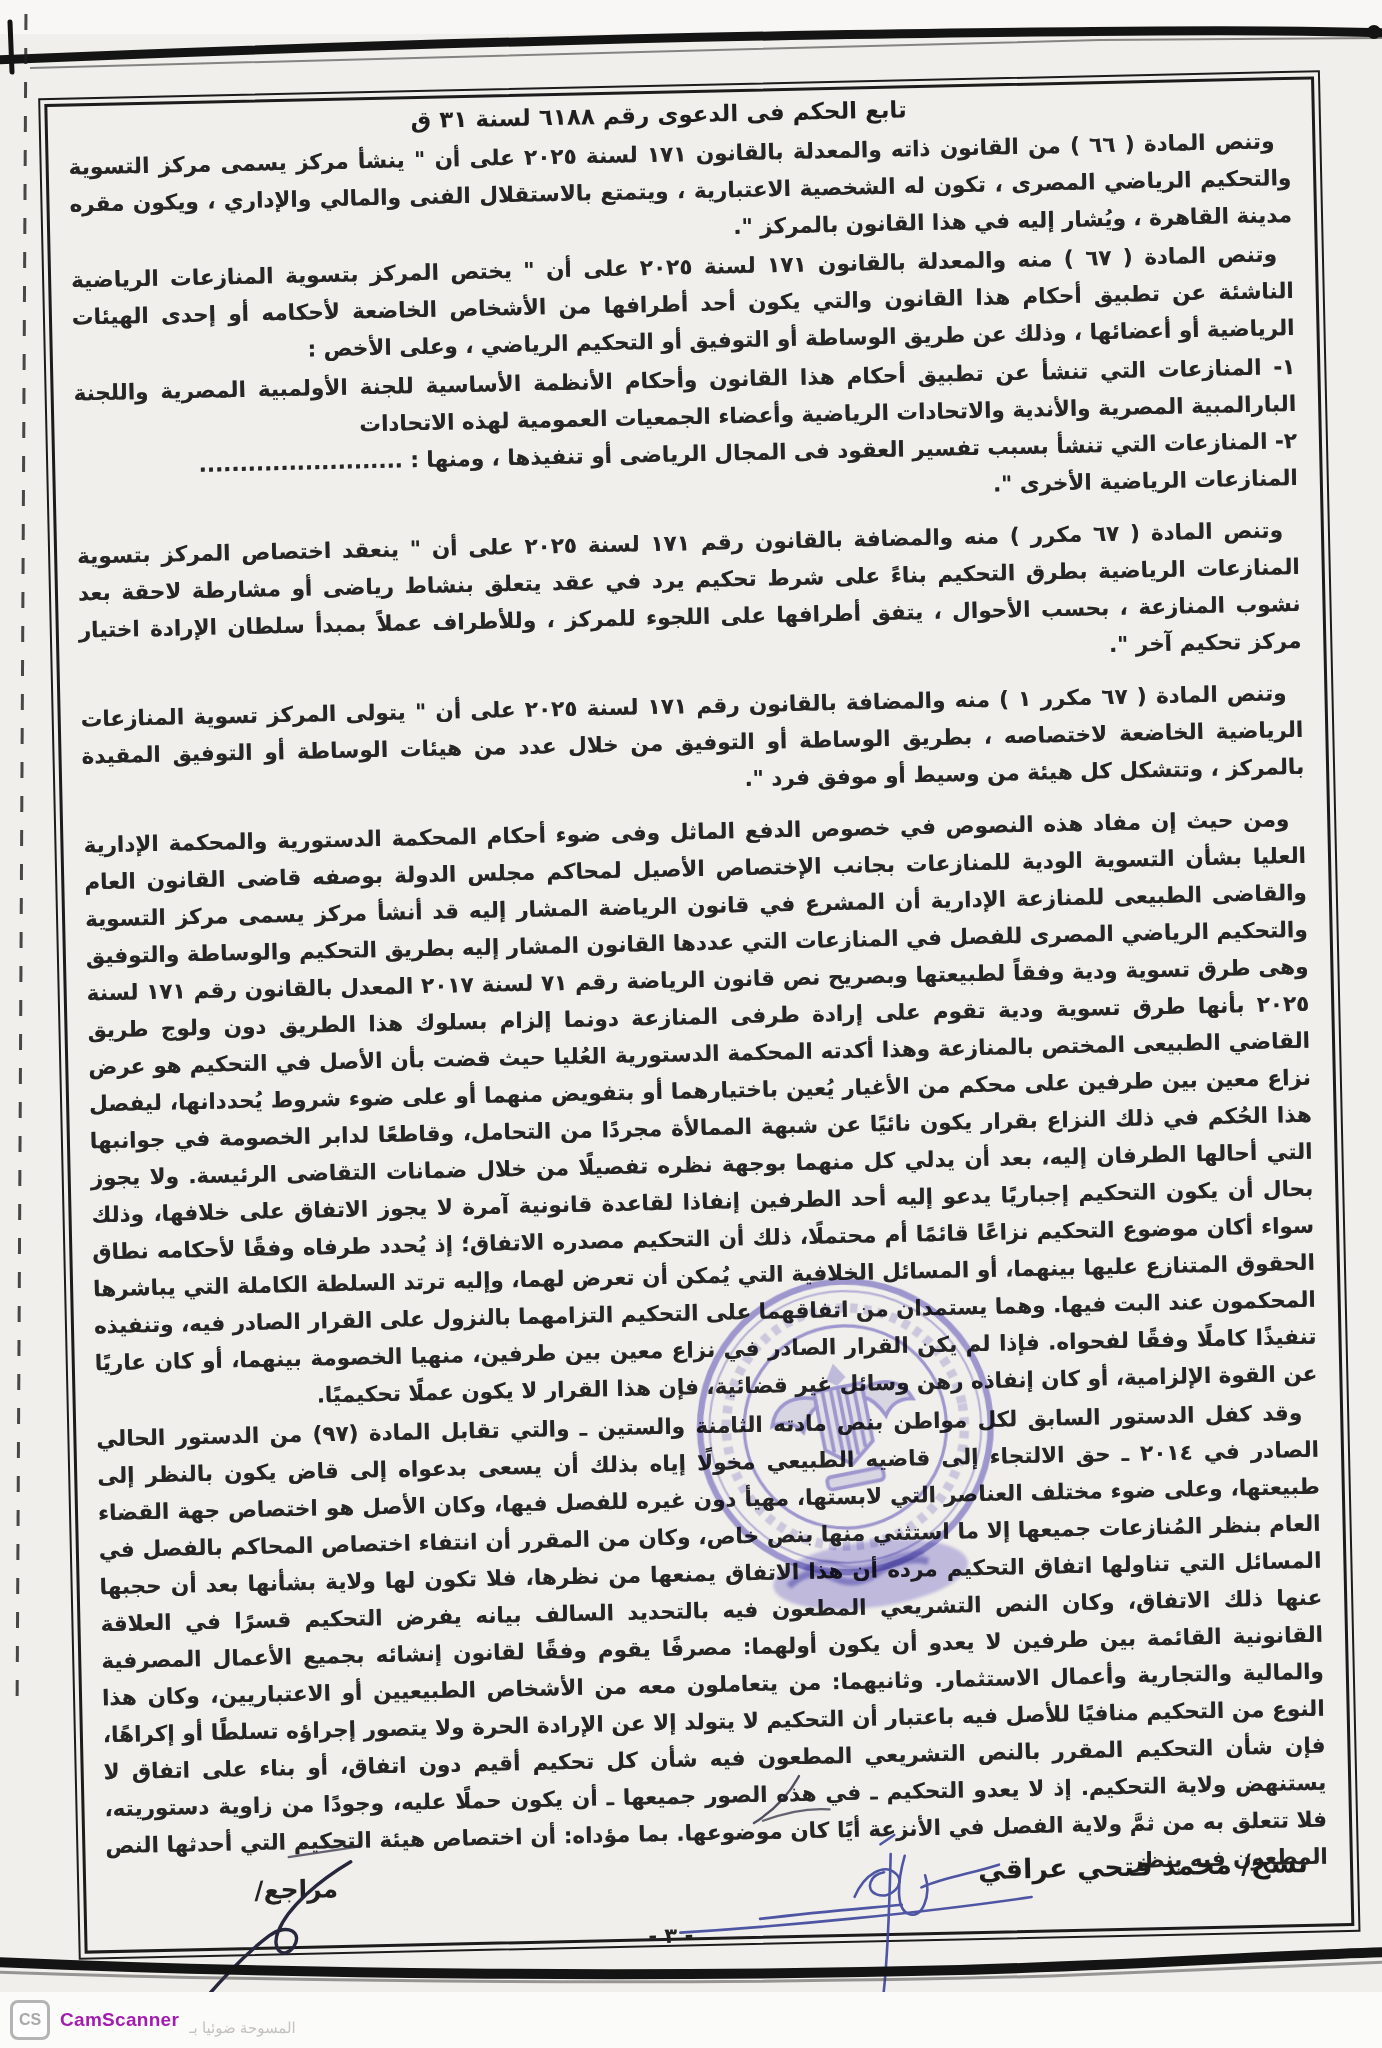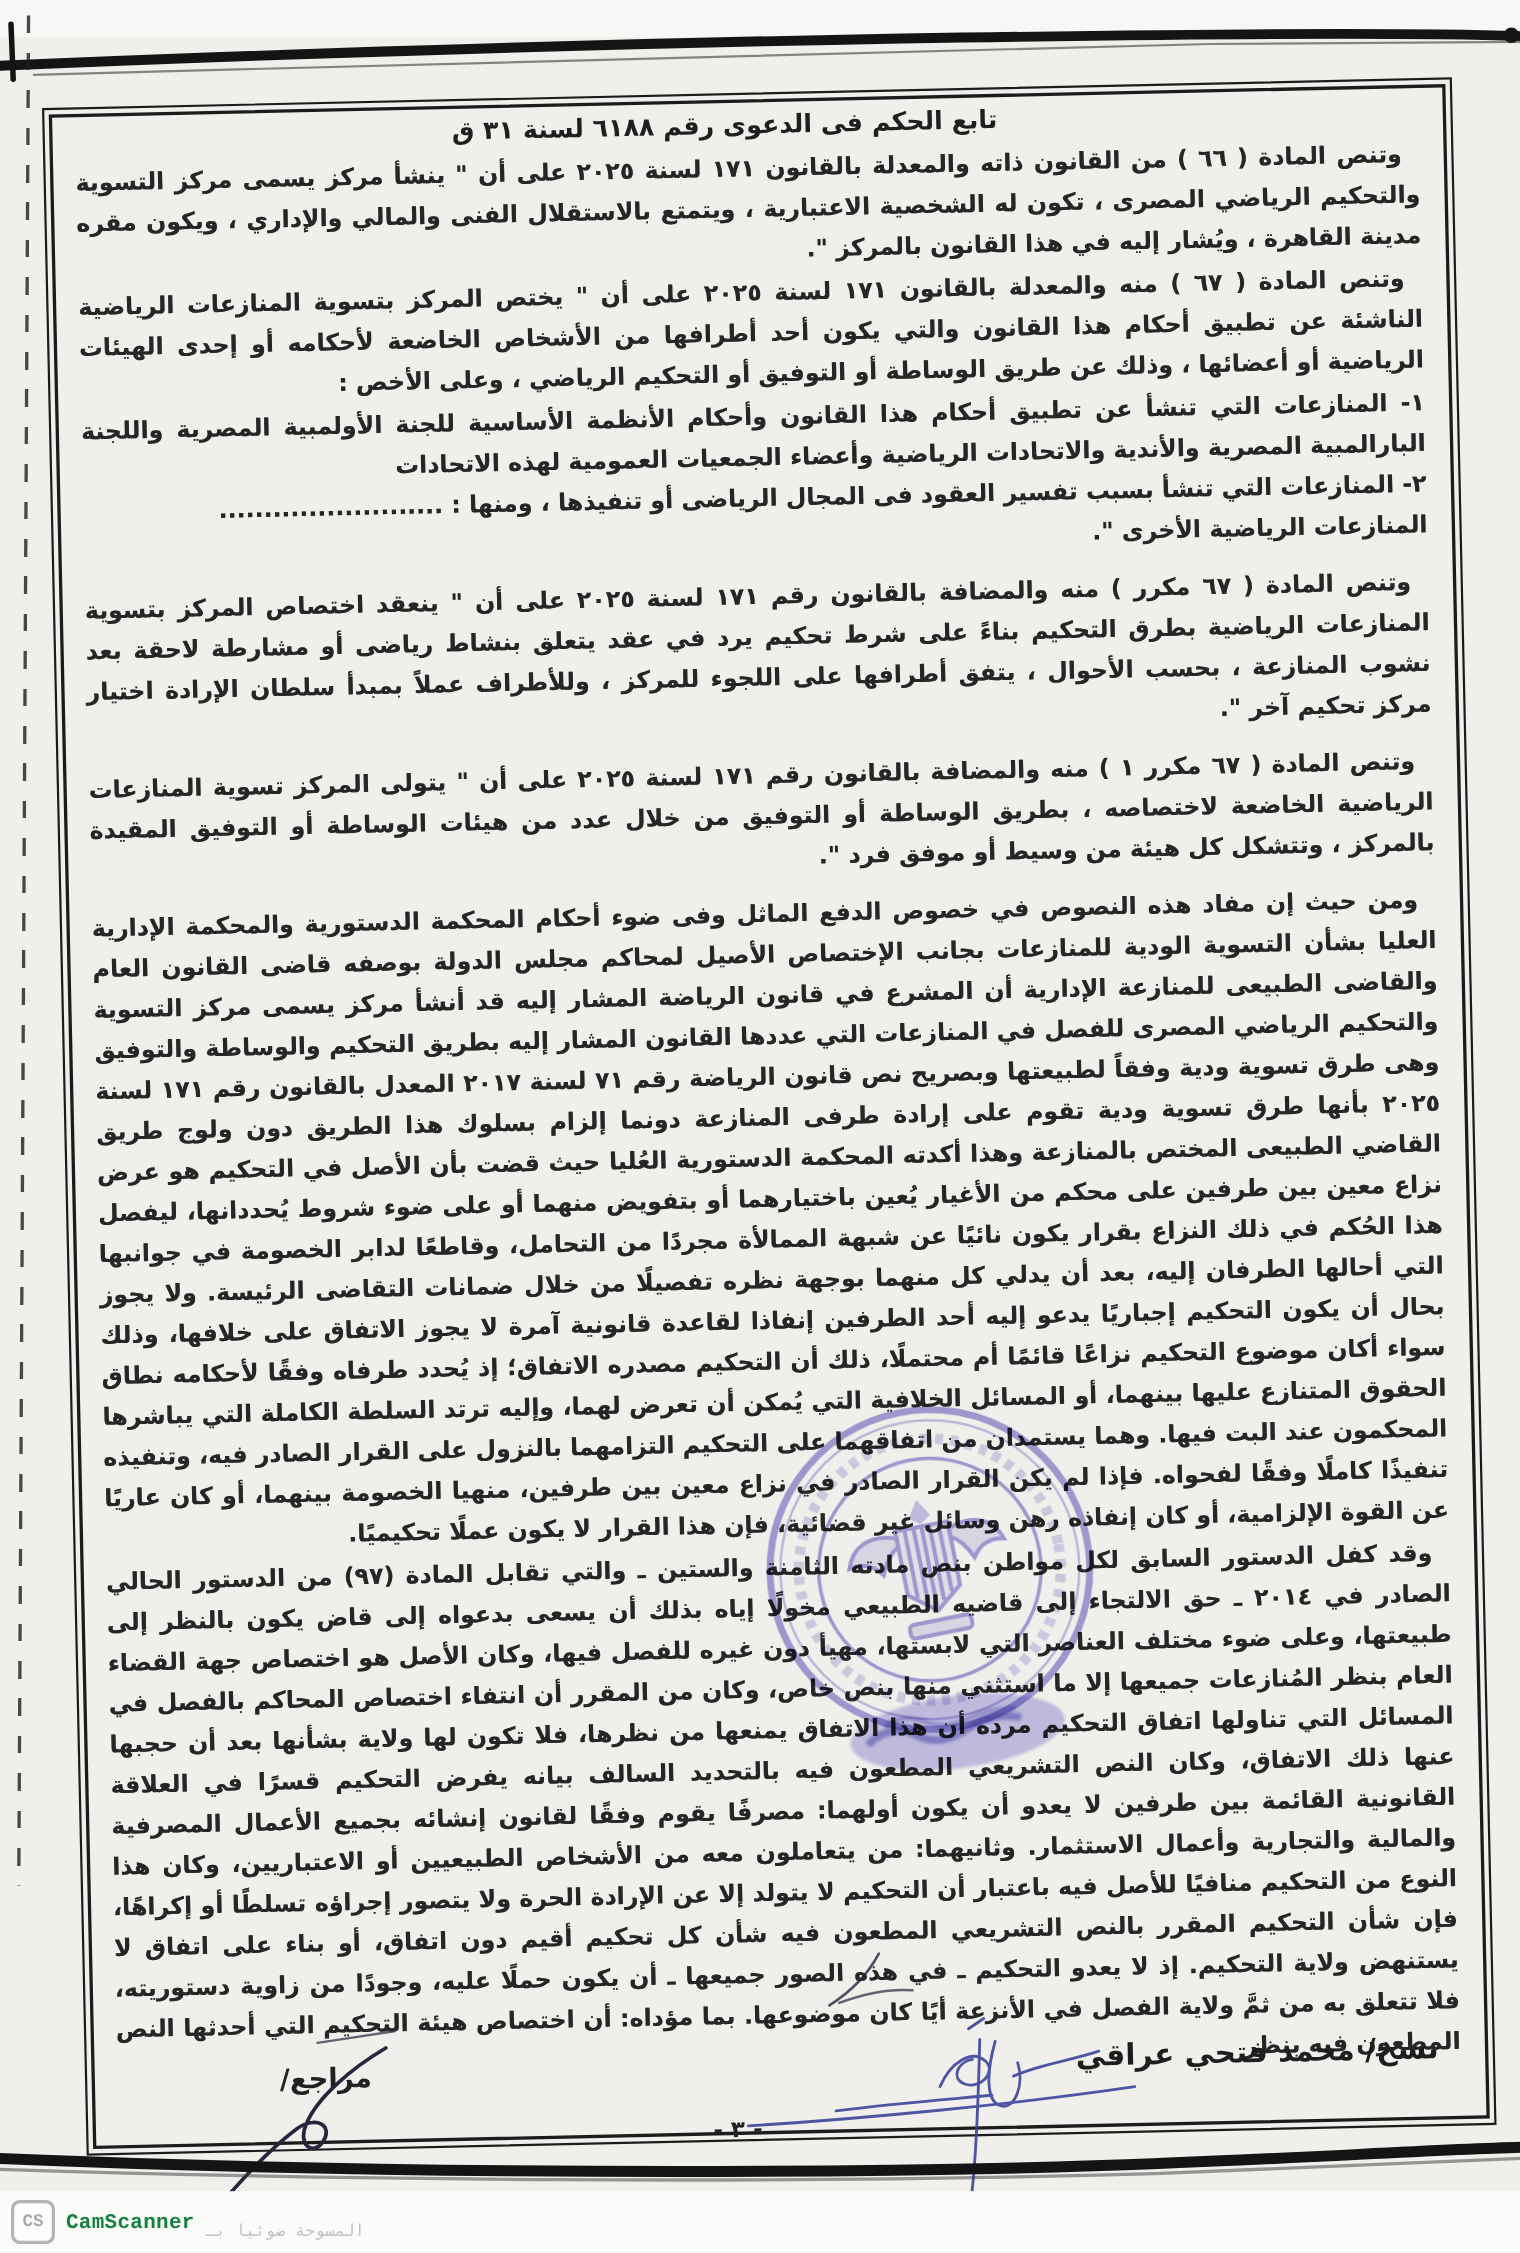--- a/index.html
+++ b/index.html
@@ -86,29 +86,29 @@
     z-index:6; pointer-events:none;
   }
   .pen-marks {
     position:absolute; left:0; top:0; width:1382px; height:2048px;
     z-index:6; pointer-events:none;
   }
 
   .camscanner {
     position:absolute; left:10px; bottom:8px; height:40px; z-index:7;
     display:flex; align-items:center; gap:10px;
-    font-family:Liberation Mono, monospace;
+    font-family:Liberation Sans, sans-serif;
   }
   .cs-logo {
     width:34px; height:34px; border:3px solid #b4b4b4; border-radius:8px;
     color:#a9a9a9; font-weight:bold; font-size:16px;
     display:flex; align-items:center; justify-content:center;
     background:#fdfdfd;
   }
-  .cs-brand { color:#15803d; font-size:19px; font-weight:bold; letter-spacing:.3px; }
+  .cs-brand { color:#a21caf; font-size:19px; font-weight:bold; letter-spacing:.3px; }
   .cs-arabic { color:#c4c1bf; font-size:15px; direction:rtl;margin-top:16px; }
 </style>
 </head>
 <body>
 
 <div class="canvas">
 
   <svg class="artifact top-edge" viewBox="0 0 1382 110">
     <path d="M -5 60 C 180 52, 450 42, 820 35 C 1080 31, 1270 29, 1388 33" fill="none" stroke="#141414" stroke-width="9" stroke-linecap="round"></path>
     <path d="M 30 68 C 300 58, 700 48, 1100 40 L 1388 38" fill="none" stroke="#2a2a2a" stroke-width="2" opacity=".55"></path>

